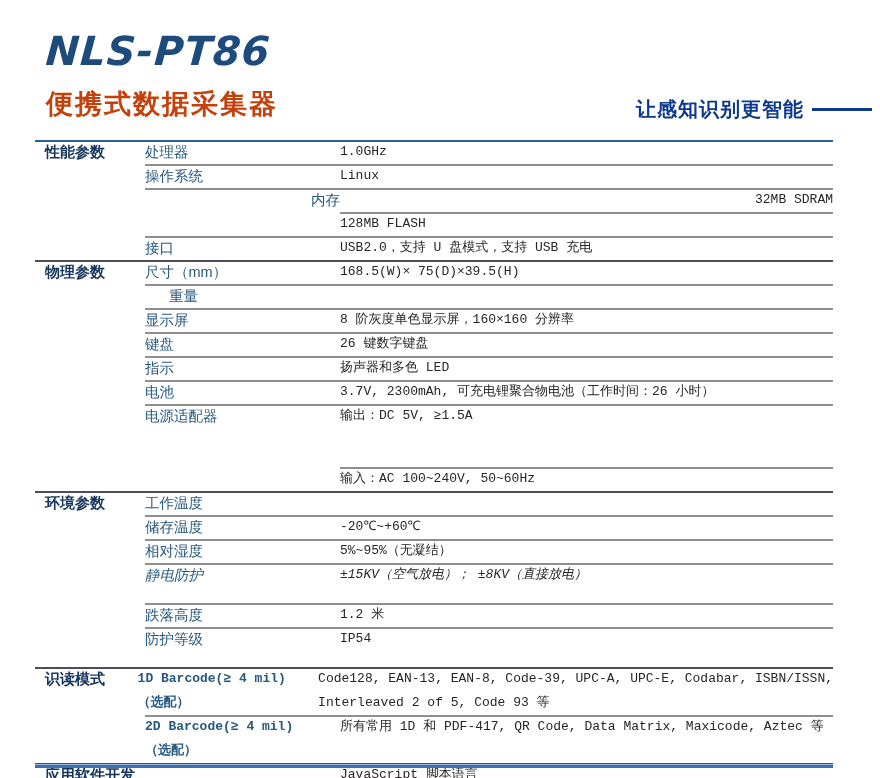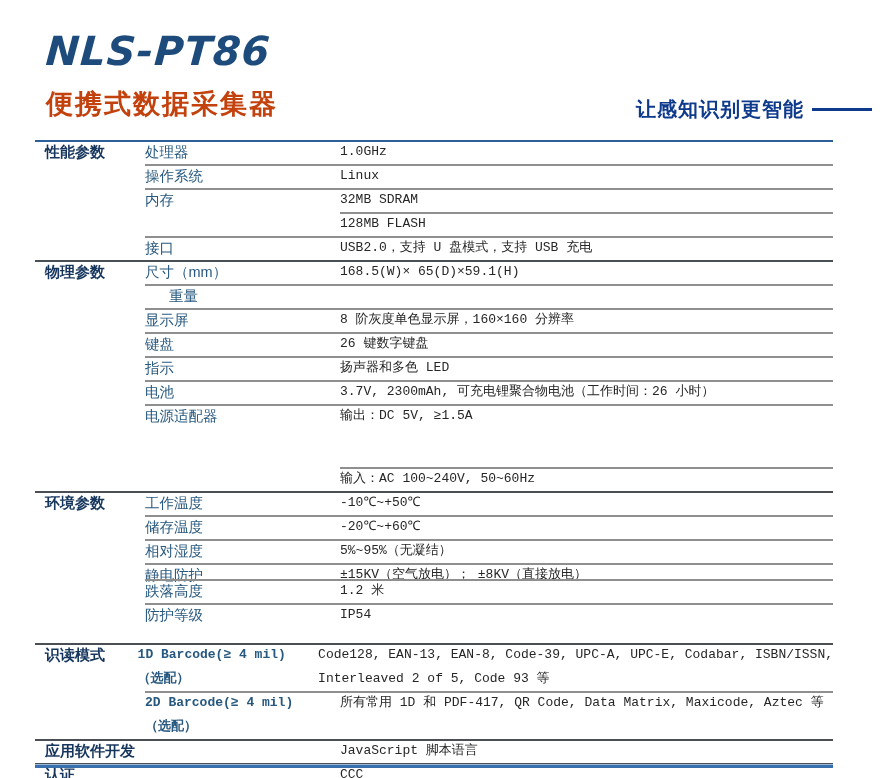--- a/index.html
+++ b/index.html
@@ -87,21 +87,21 @@
     <div class="trow" style="height: 24px;">
       <div class="hline line-row"></div>
       <div class="cell c1"></div>
       <div class="cell c2">
         <div class="cline">操作系统</div>
       </div>
       <div class="cell c3">
         <div class="cline">Linux</div>
       </div>
     </div>
-    <div class="trow" style="height: 24px;">
+    <div class="trow" style="height: 24px; text-align: right;">
       <div class="hline line-row"></div>
       <div class="cell c1"></div>
       <div class="cell c2">
         <div class="cline">内存</div>
       </div>
       <div class="cell c3">
         <div class="cline">32MB SDRAM</div>
       </div>
     </div>
     <div class="trow" style="height: 24px;">
@@ -122,21 +122,21 @@
         <div class="cline">USB2.0，支持 U 盘模式，支持 USB 充电</div>
       </div>
     </div>
     <div class="trow" style="height: 24px;">
       <div class="hline line-section"></div>
       <div class="cell c1">物理参数</div>
       <div class="cell c2">
         <div class="cline">尺寸（mm）</div>
       </div>
       <div class="cell c3">
-        <div class="cline">168.5(W)× 65(D)×59.1(H)</div>
+        <div class="cline">168.5(W)× 75(D)×39.5(H)</div>
       </div>
     </div>
     <div class="trow" style="height: 24px; gap: 24px;">
       <div class="hline line-row"></div>
       <div class="cell c1"></div>
       <div class="cell c2">
         <div class="cline">重量</div>
       </div>
     </div>
     <div class="trow" style="height: 24px;">
@@ -196,23 +196,20 @@
       <div class="cell c3">
         <div class="cline">输入：AC 100~240V, 50~60Hz</div>
       </div>
     </div>
     <div class="trow" style="height: 24px;">
       <div class="hline line-section"></div>
       <div class="cell c1">环境参数</div>
       <div class="cell c2">
         <div class="cline">工作温度</div>
       </div>
-      <div class="cell c3">
-        <div class="cline">-10℃~+50℃</div>
-      </div>
     </div>
     <div class="trow" style="height: 24px;">
       <div class="hline line-row"></div>
       <div class="cell c1"></div>
       <div class="cell c2">
         <div class="cline">储存温度</div>
       </div>
       <div class="cell c3">
         <div class="cline">-20℃~+60℃</div>
       </div>
@@ -220,21 +217,21 @@
     <div class="trow" style="height: 24px;">
       <div class="hline line-row"></div>
       <div class="cell c1"></div>
       <div class="cell c2">
         <div class="cline">相对湿度</div>
       </div>
       <div class="cell c3">
         <div class="cline">5%~95%（无凝结）</div>
       </div>
     </div>
-    <div class="trow" style="height: 16px;">
+    <div class="trow" style="height: 40px; font-style: italic;">
       <div class="hline line-row"></div>
       <div class="cell c1"></div>
       <div class="cell c2">
         <div class="cline">静电防护</div>
       </div>
       <div class="cell c3">
         <div class="cline">±15KV（空气放电）； ±8KV（直接放电）</div>
       </div>
     </div>
     <div class="trow" style="height: 24px;">

